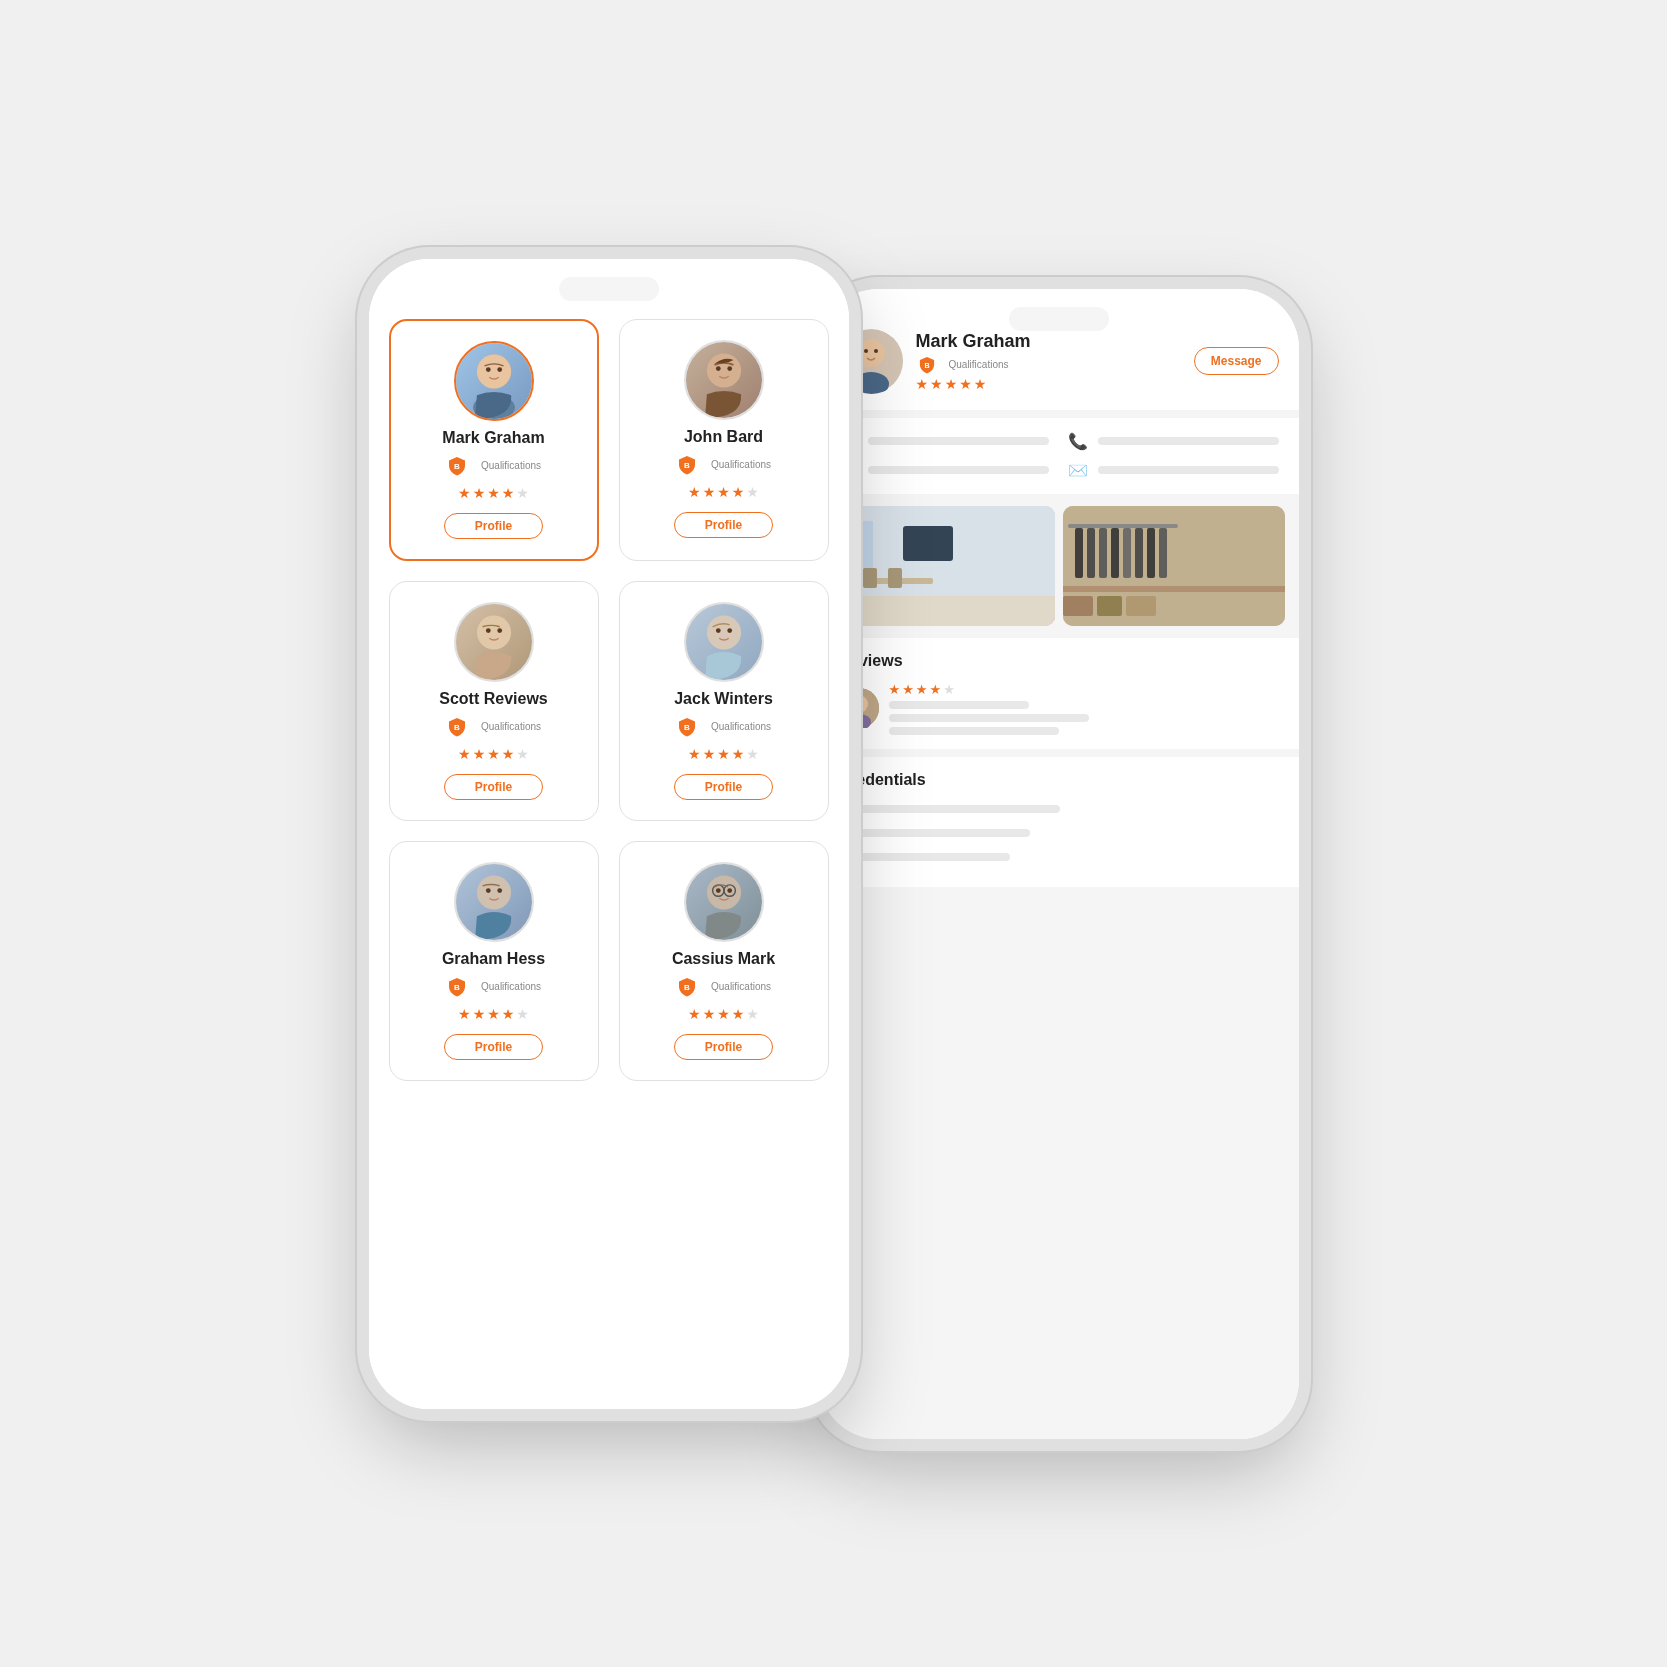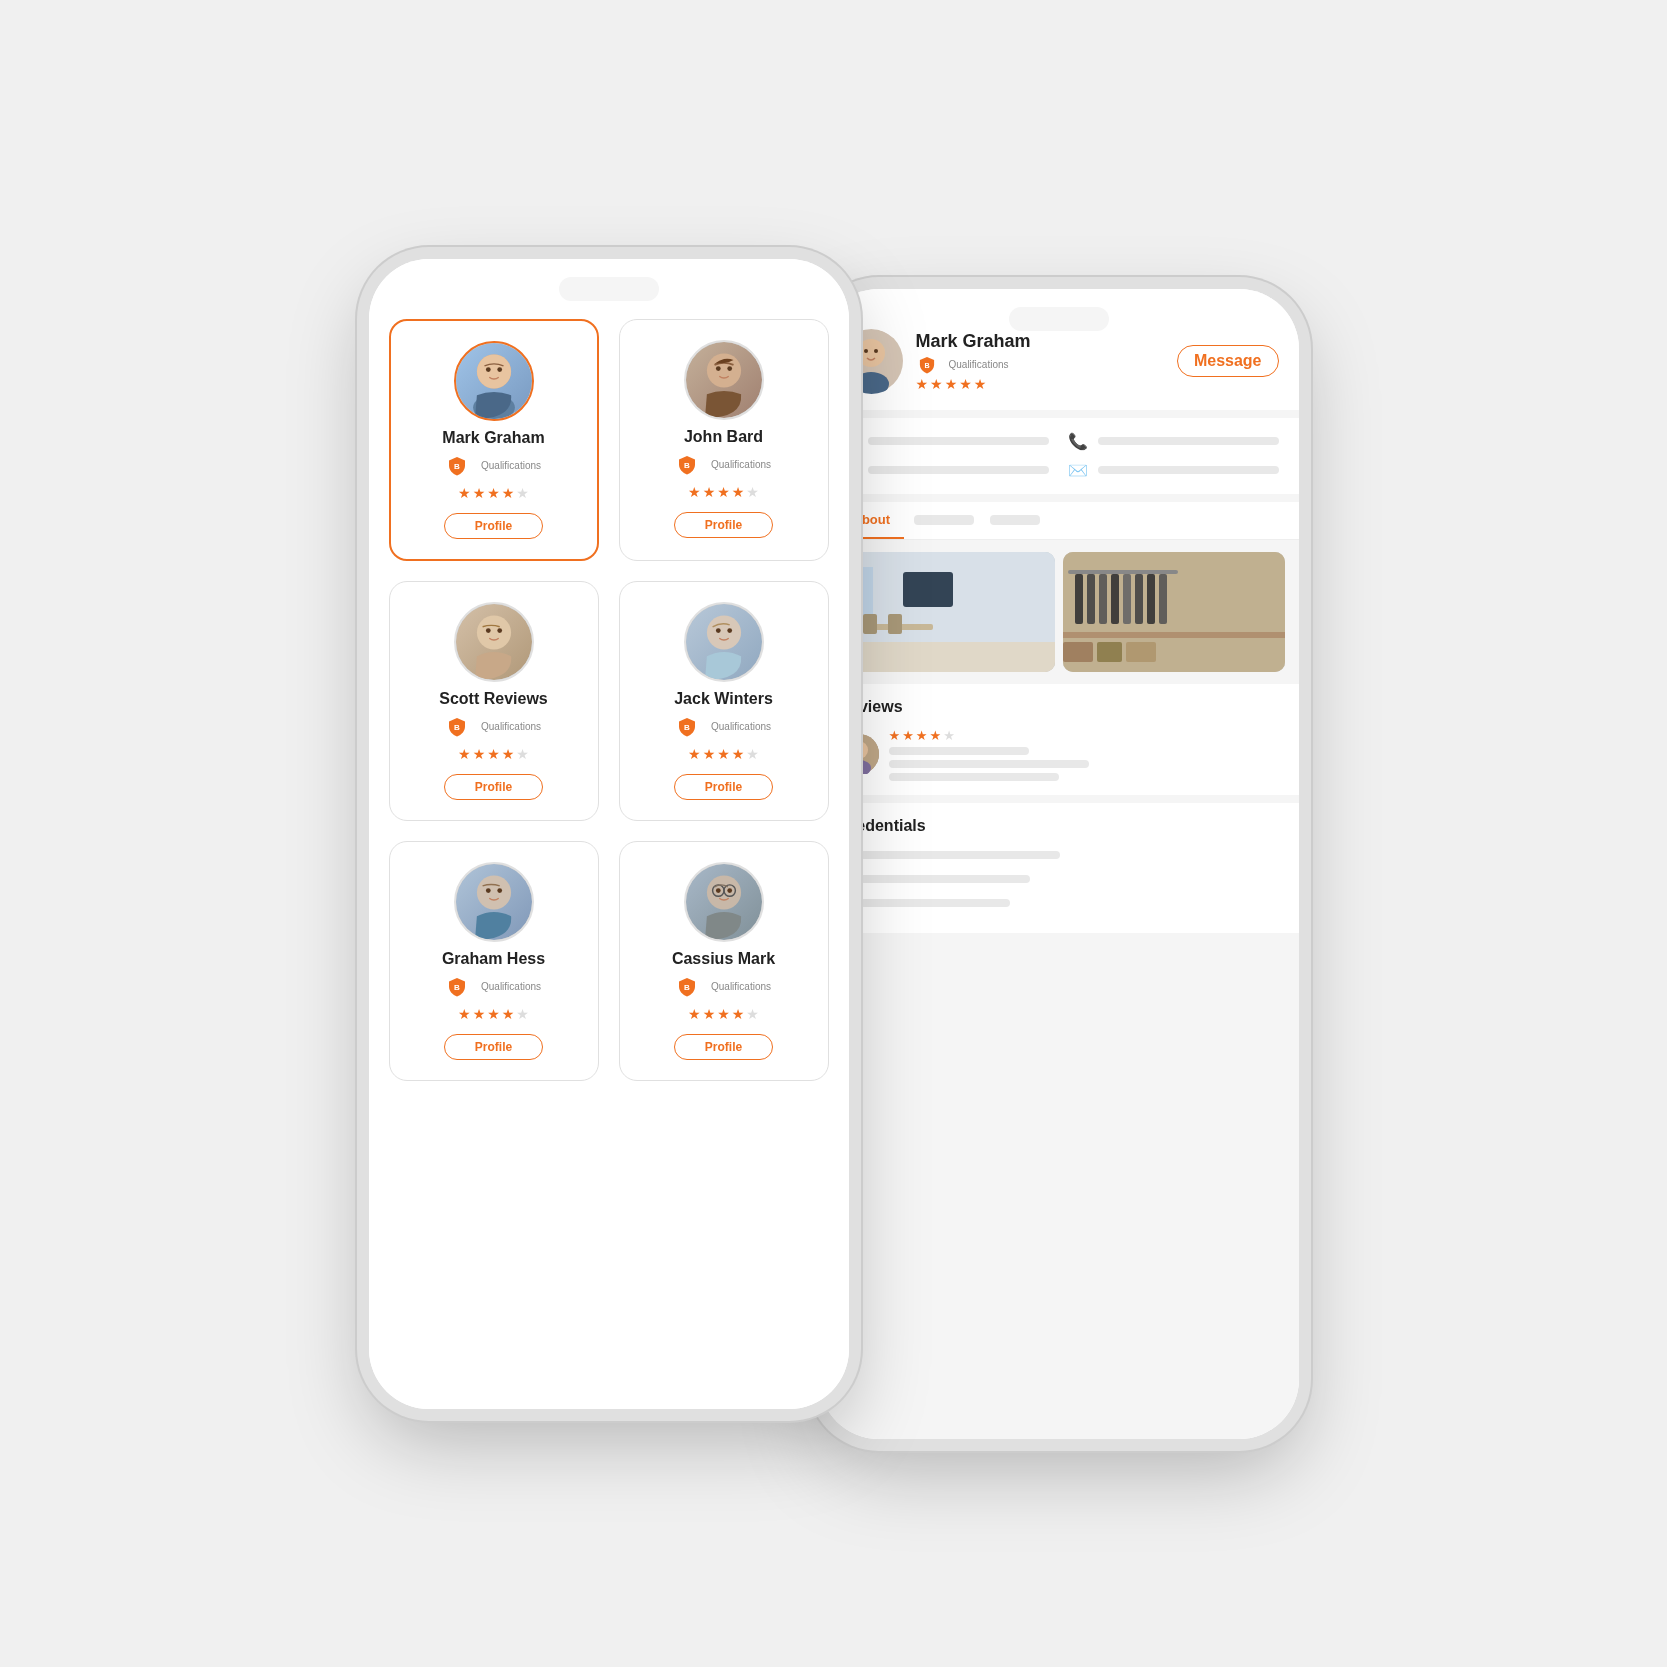--- a/index.html
+++ b/index.html
@@ -207,21 +207,21 @@
     .detail-stars {
       display: flex;
       gap: 2px;
     }
 
     .message-btn {
       border: 1.5px solid #f07020;
       border-radius: 20px;
       background: #fff;
       color: #f07020;
-      font-size: 16px;
+      font-size: 12px;
       font-weight: 600;
       padding: 6px 16px;
       cursor: pointer;
       white-space: nowrap;
     }
 
     .contact-grid {
       background: #fff;
       margin: 8px 0 0;
       padding: 14px 20px;
@@ -678,25 +678,20 @@
         <div class="contact-row">
           <span class="contact-icon">📍</span>
           <div class="contact-line"></div>
         </div>
         <div class="contact-row">
           <span class="contact-icon">✉️</span>
           <div class="contact-line"></div>
         </div>
       </div>
 
-      <div class="tabs-row">
-        <div class="tab-item active">About</div>
-        <div class="tab-line"></div>
-        <div style="margin-left:16px;" class="tab-line2"></div>
-      </div>
 
       <div class="photos-row">
         <div class="photo-thumb">
           <svg width="100%" height="120" xmlns="http://www.w3.org/2000/svg">
             <defs>
               <linearGradient id="room1" x1="0%" y1="0%" x2="100%" y2="100%">
                 <stop offset="0%" style="stop-color:#e8e0d0"></stop>
                 <stop offset="50%" style="stop-color:#c8d8e0"></stop>
                 <stop offset="100%" style="stop-color:#d0c8b8"></stop>
               </linearGradient>

